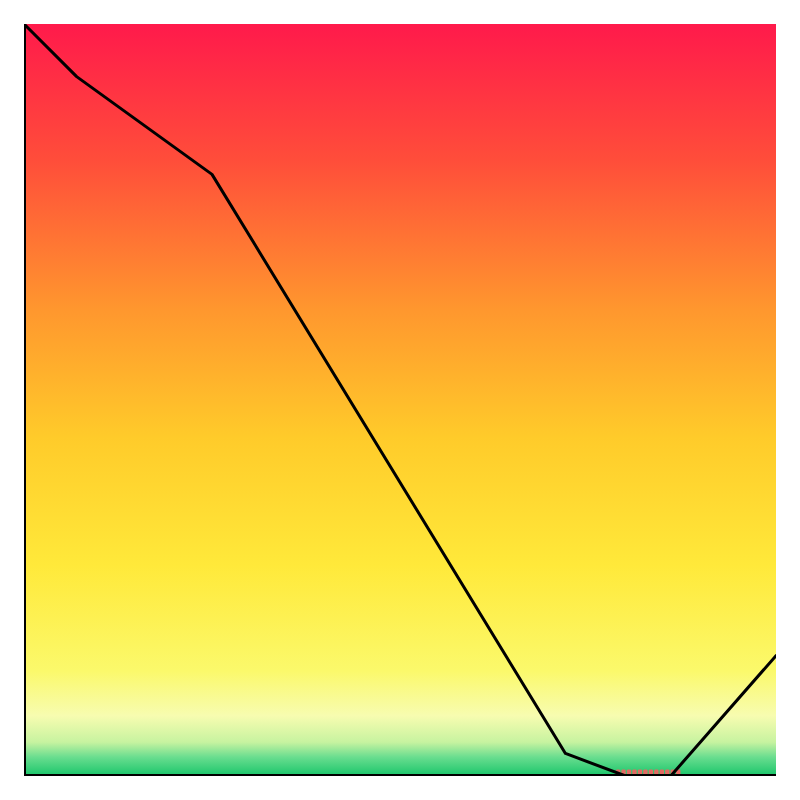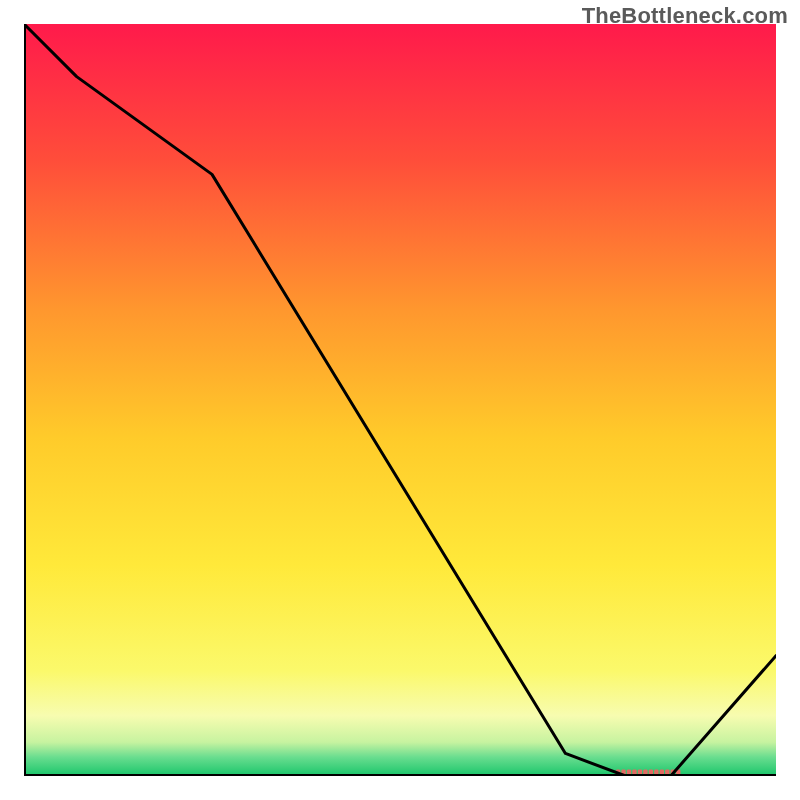--- a/index.html
+++ b/index.html
@@ -33,21 +33,20 @@
     height: 752px;
   }
   svg {
     display: block;
   }
 </style>
 </head>
 <body>
 
 <div id="container">
-  <div id="attribution">TheBottleneck.com</div>
 
   <div id="plot-area">
     <svg id="chart-svg" width="752" height="752" viewBox="0 0 752 752">
         <defs>
           <linearGradient id="bg-grad" x1="0" y1="0" x2="0" y2="1">
             <stop offset="0%" stop-color="#ff1a4b"></stop>
             <stop offset="18%" stop-color="#ff4d3a"></stop>
             <stop offset="38%" stop-color="#ff972e"></stop>
             <stop offset="55.00000000000001%" stop-color="#ffcb2a"></stop>
             <stop offset="72%" stop-color="#ffe93a"></stop>

